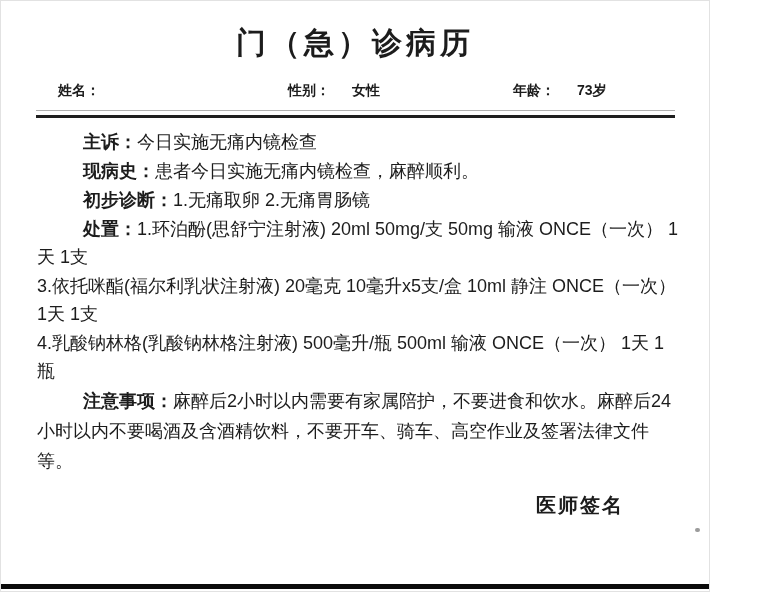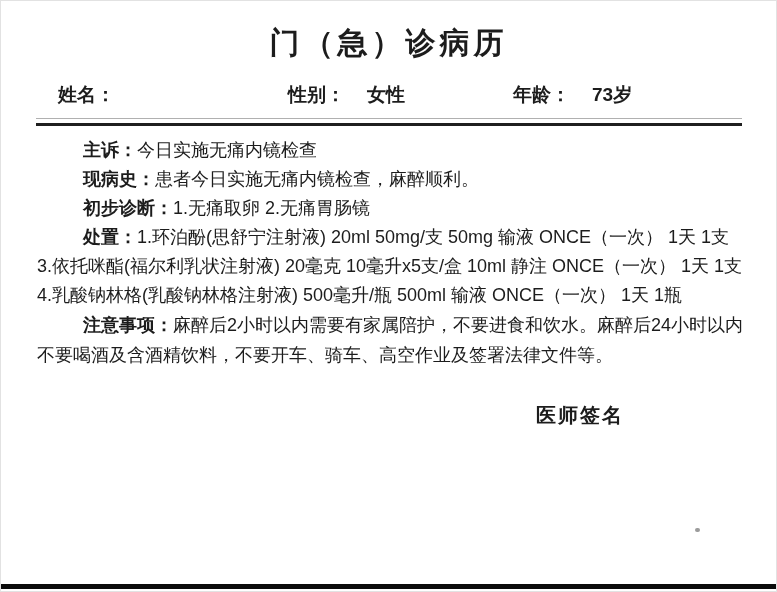--- a/index.html
+++ b/index.html
@@ -1,37 +1,37 @@
 <!DOCTYPE html>
 <html><head>
 <meta charset="utf-8">
 <style>
   html,body { margin:0; padding:0; background:#ffffff; }
   .page {
     position:relative;
-    width:777px; height:592px;
+    width:710px; height:592px;
     box-sizing:border-box;
     background:#ffffff;
     border:1px solid #e2e2e2;
     font-family:"Liberation Sans", sans-serif;
     color:#1c1c1c;
     overflow:hidden;
   }
   .title {
     margin-top:22px;
     text-align:center;
     font-size:30px;
     font-weight:bold;
     letter-spacing:4px;
   }
   .hrow {
     display:flex;
     padding-left:57px;
     padding-right:28px;
-    font-size:19px;
+    font-size:14px;
   }
   .hrow .lbl { font-weight:bold; }
   .hrow .val { font-weight:bold; margin-left:22px; }
   .hrow1 { margin-top:18px; }
   .hrow2 { margin-top:15px; }
   .f-name   { width:230px; }
   .f-gender { width:225px; }
   .f-clinic { width:320px; }
   .divider {
     margin:10px 34px 0 35px;
@@ -46,21 +46,21 @@
     font-size:18px;
     line-height:28px;
     margin:0;
   }
   .para + .para { margin-top:1px; }
   .para .label { font-weight:bold;margin-left:46px; }
   .recovery { margin-top:3px; }
   .recovery .label { font-size:22px; }
   .precautions { margin-top:5px; line-height:30px; }
   .signature {
-    margin-top:32px;
+    margin-top:16px;
     margin-left:499px;
     font-size:20px;
     font-weight:bold;
     letter-spacing:2px;
     font-family:Liberation Serif, serif;
   }
   .bottom-bar {
     position:absolute;
     left:0; right:0; bottom:2px;
     height:5px;

